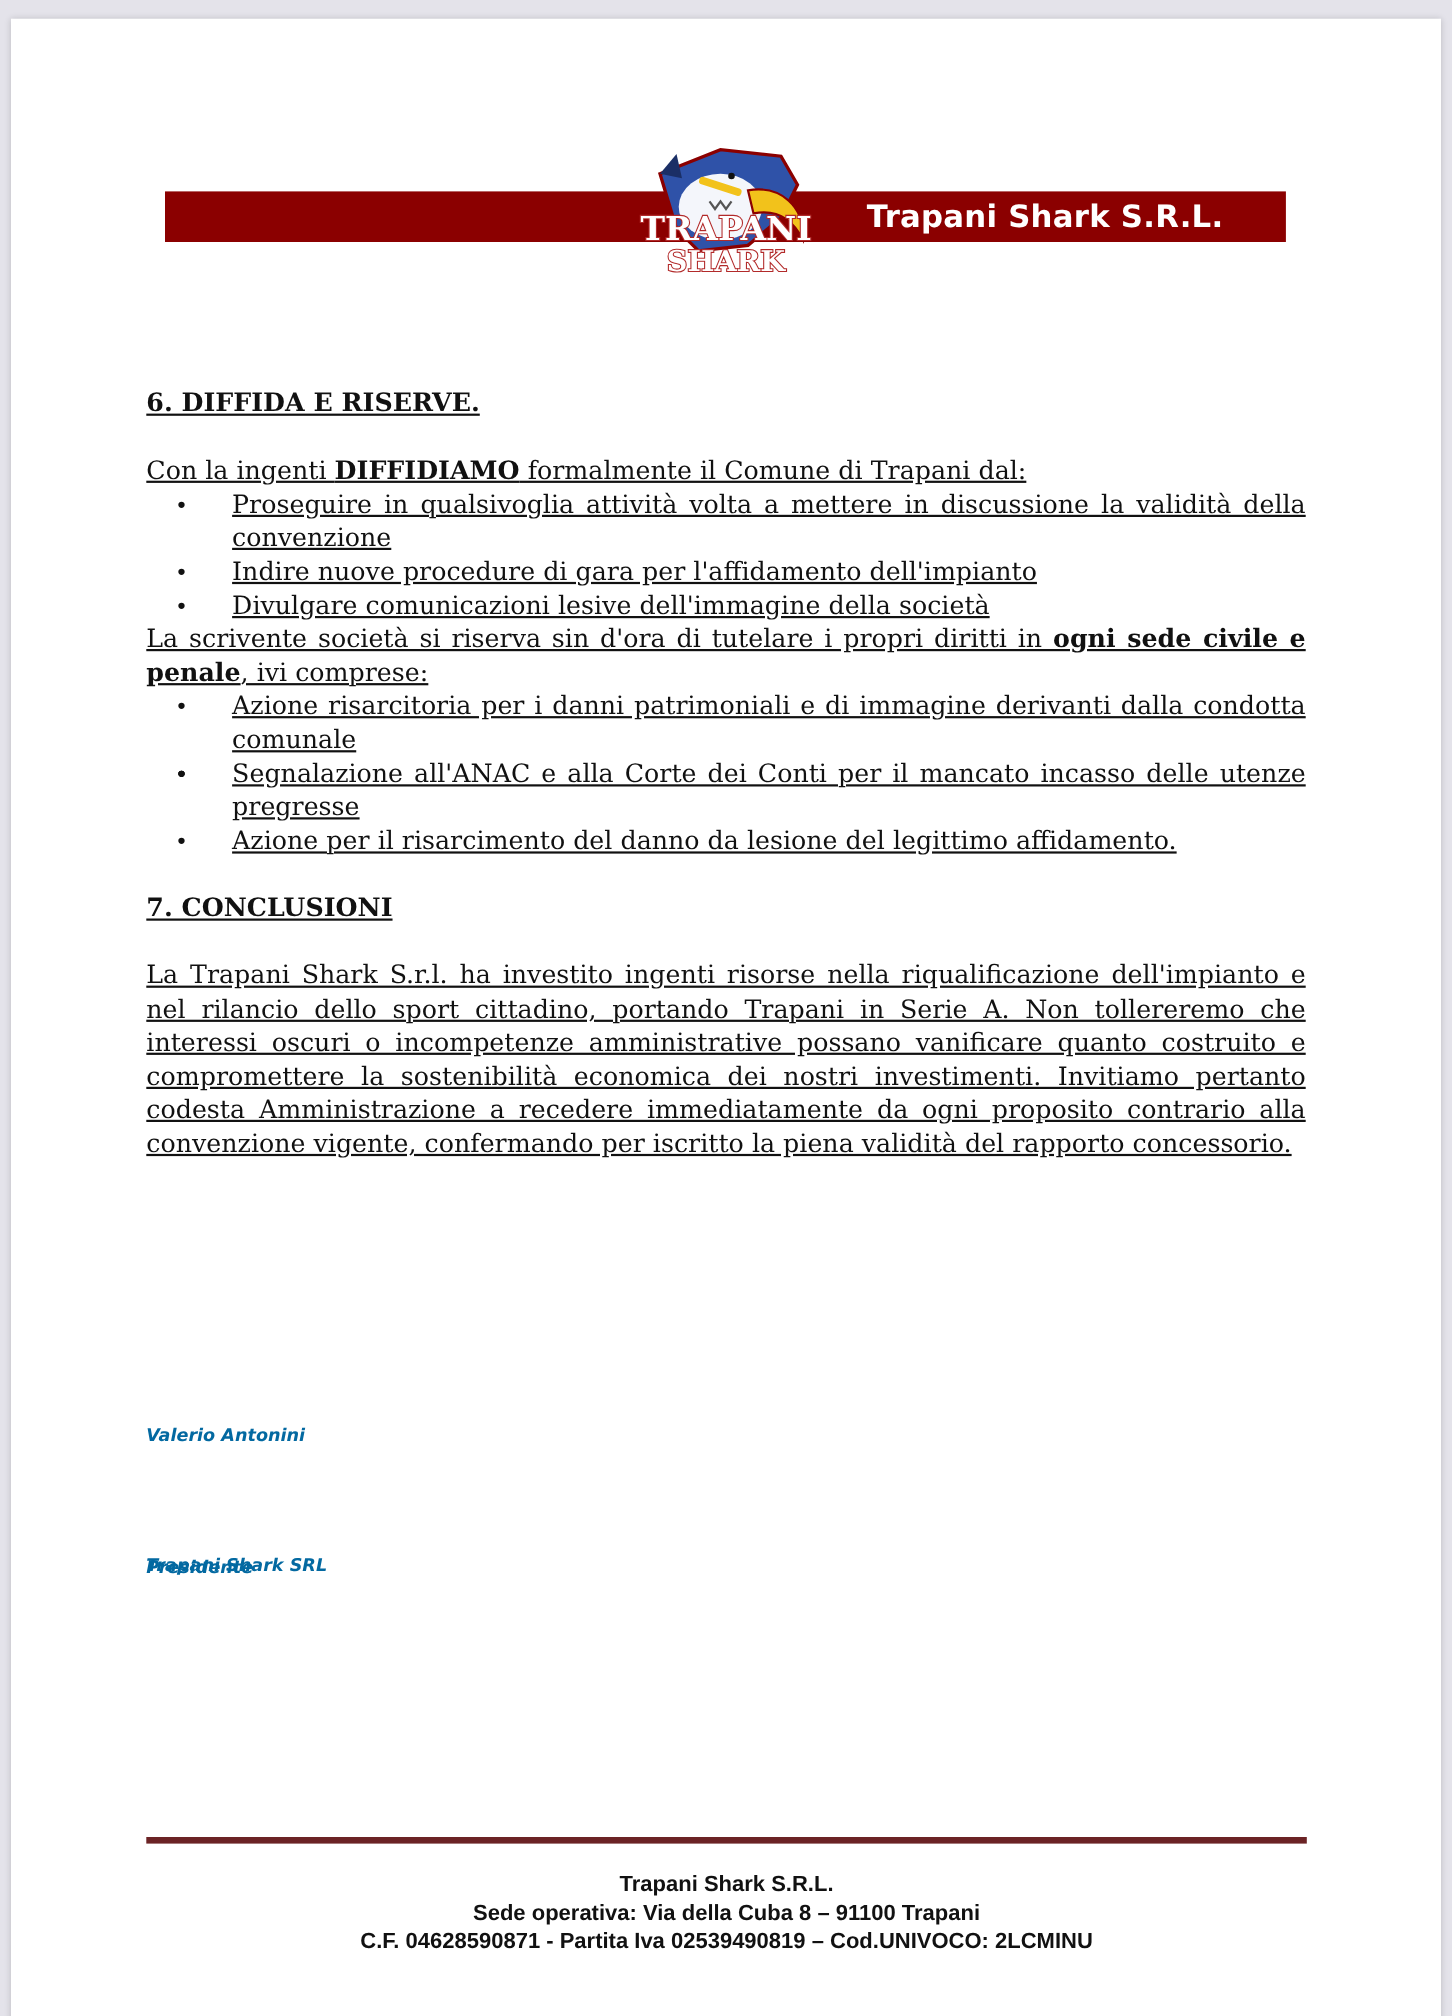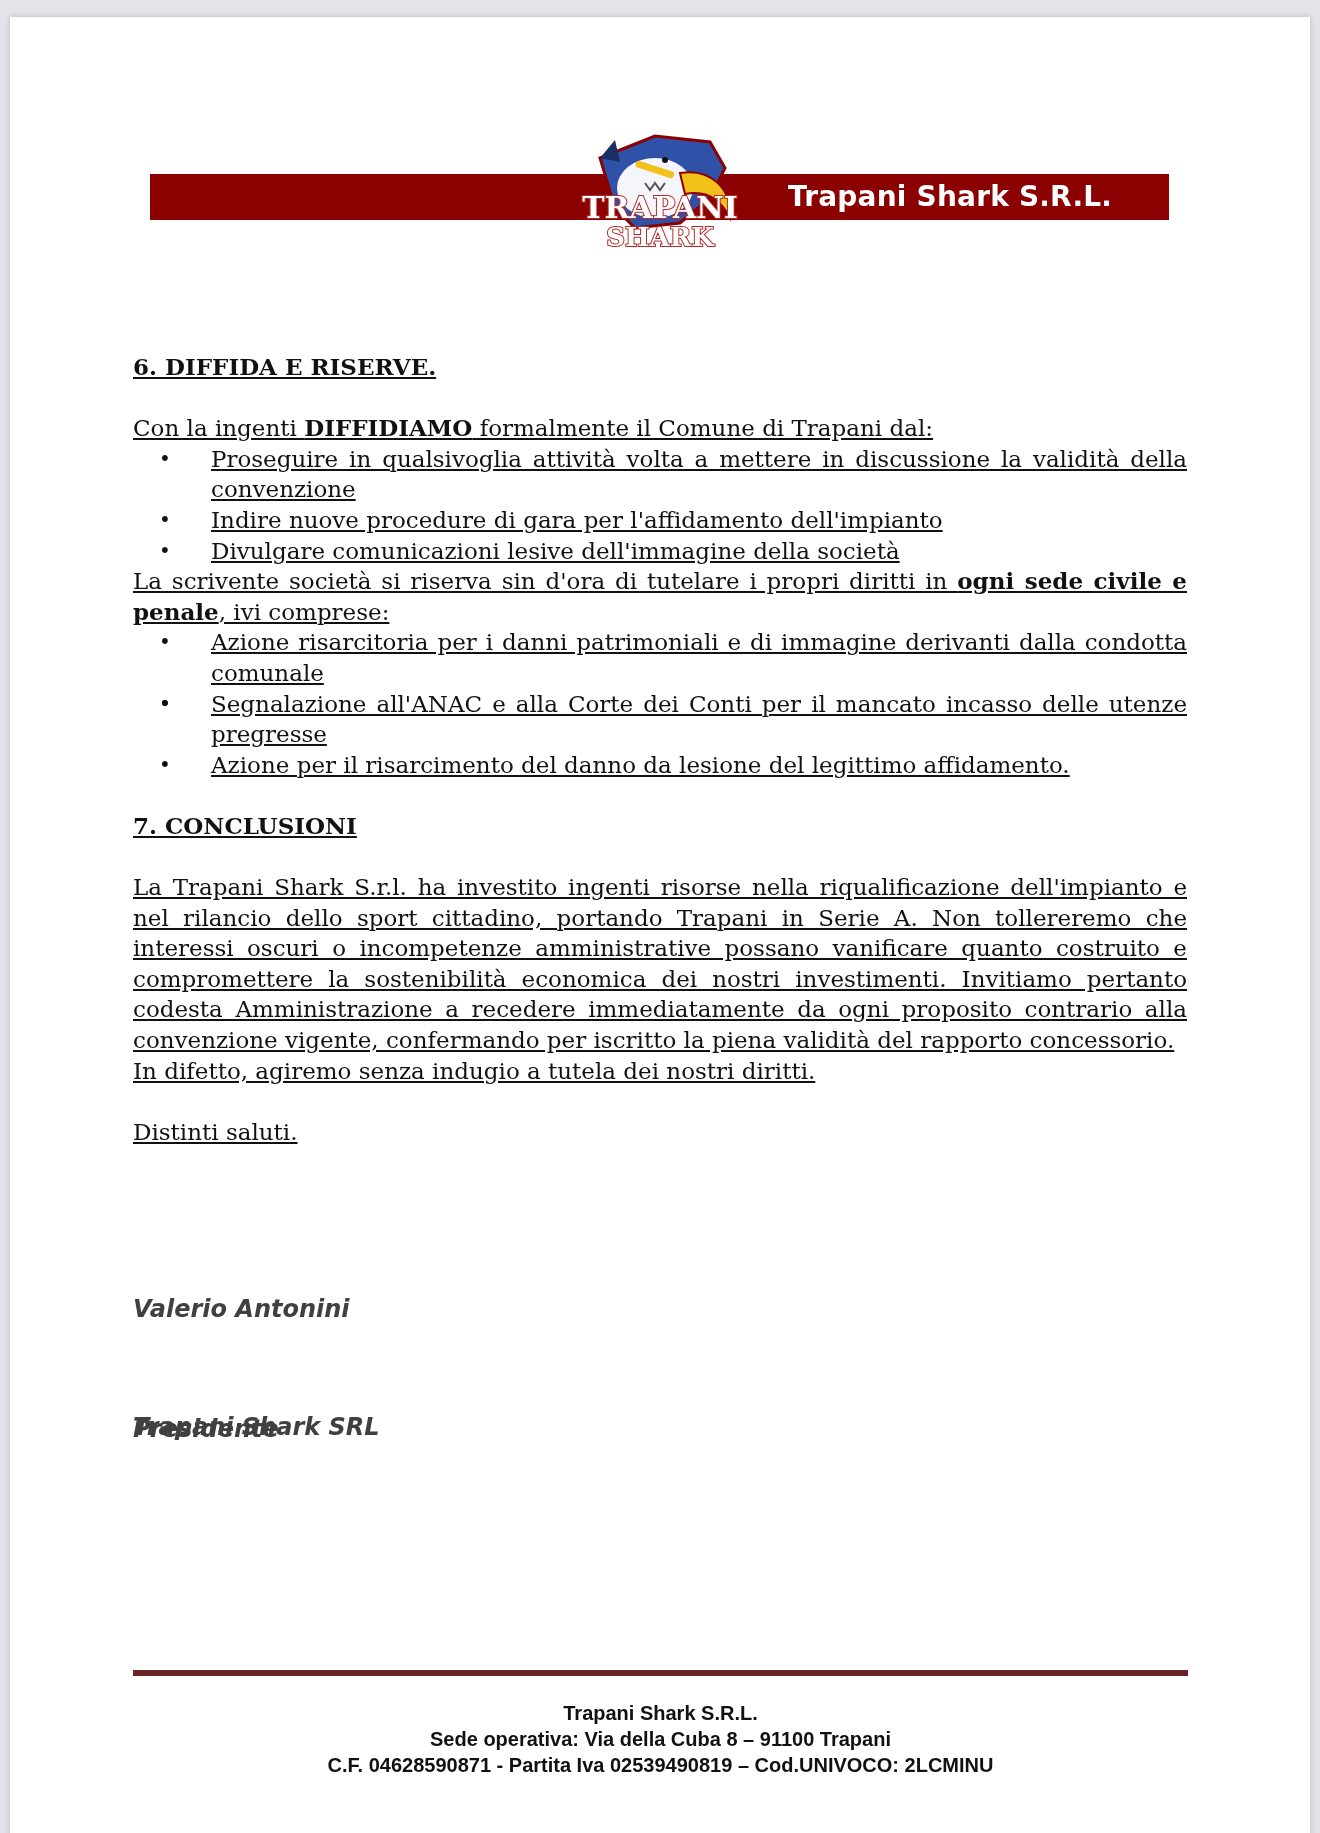--- a/index.html
+++ b/index.html
@@ -39,21 +39,21 @@
   ul.bul { list-style: none; margin: 0; padding: 0; }
   ul.bul li {
     position: relative; padding-left: 78px; text-align: justify;
   }
   ul.bul li .dot {
     position: absolute; left: 26px; top: 0; font-size: 20px;
   }
   .sig {
     position: absolute; left: 133px;
     font-family: "DejaVu Sans", sans-serif; font-weight: bold; font-style: italic;
-    font-size: 24px; color: #404040;
+    font-size: 16px; color: #0369a1;
   }
   
   .footer-rule {
     position: absolute; left: 133px; top: 1670px; width: 1055px; height: 6px;
     background: #6b2325;
   }
   .footer {
     position: absolute; left: 133px; top: 1700px; width: 1055px;
     text-align: center;
     font-family: "Liberation Sans", sans-serif; font-weight: bold;
@@ -95,23 +95,21 @@
     <li><span class="dot">•</span><span>Azione risarcitoria per i danni patrimoniali e di immagine derivanti dalla condotta comunale</span></li>
     <li><span class="dot">•</span></li>
     <li><span class="dot">•</span></li>
     <li><span class="dot">•</span><span>Segnalazione all'ANAC e alla Corte dei Conti per il mancato incasso delle utenze pregresse</span></li>
     <li><span class="dot">•</span><span>Azione per il risarcimento del danno da lesione del legittimo affidamento.</span></li>
   </ul>
   <div class="gap"></div>
   <p class="h">7. CONCLUSIONI</p>
   <div class="gap"></div>
   <p>La Trapani Shark S.r.l. ha investito ingenti risorse nella riqualificazione dell'impianto e nel rilancio dello sport cittadino, portando Trapani in Serie A. Non tollereremo che interessi oscuri o incompetenze amministrative possano vanificare quanto costruito e compromettere la sostenibilità economica dei nostri investimenti. Invitiamo pertanto codesta Amministrazione a recedere immediatamente da ogni proposito contrario alla convenzione vigente, confermando per iscritto la piena validità del rapporto concessorio.</p>
-  <p style="text-align:left">In difetto, agiremo senza indugio a tutela dei nostri diritti.</p>
   <div class="gap"></div>
-  <p>Distinti saluti.</p>
 </div>
 
 <div class="sig" style="top:1295px">Valerio Antonini</div>
 <div class="sig" style="top:1415px">Presidente</div>
 <div class="sig" style="top:1413px">Trapani Shark SRL</div>
 
 <div class="footer-rule"></div>
 <div class="footer">
   <div>Trapani Shark S.R.L.</div>
   <div>Sede operativa: Via della Cuba 8 – 91100 Trapani</div>

